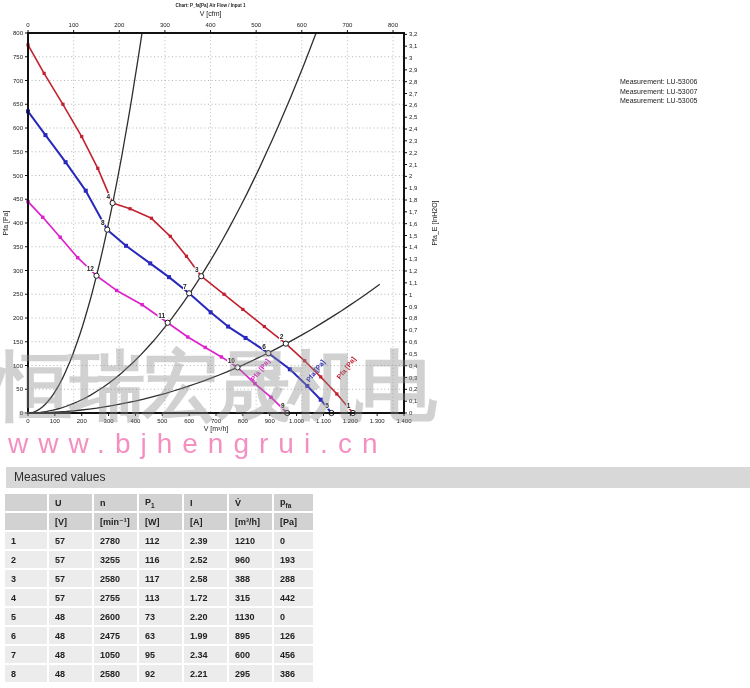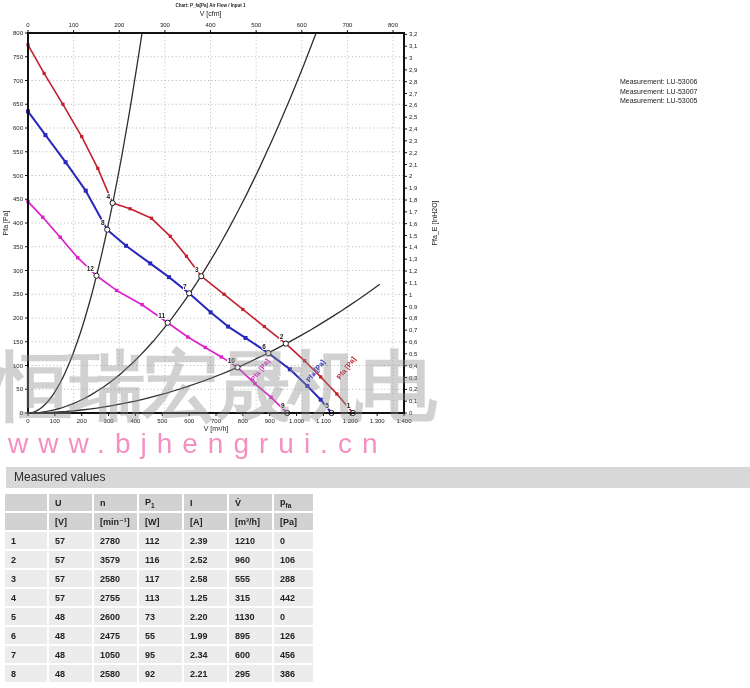--- a/index.html
+++ b/index.html
@@ -348,58 +348,58 @@
         <td class="cell">57</td>
         <td class="cell">2780</td>
         <td class="cell">112</td>
         <td class="cell">2.39</td>
         <td class="cell">1210</td>
         <td class="cell">0</td>
       </tr>
       <tr>
         <td class="cell">2</td>
         <td class="cell">57</td>
-        <td class="cell">3579</td>
+        <td class="cell">3255</td>
         <td class="cell">116</td>
         <td class="cell">2.52</td>
         <td class="cell">960</td>
-        <td class="cell">106</td>
+        <td class="cell">193</td>
       </tr>
       <tr>
         <td class="cell">3</td>
         <td class="cell">57</td>
         <td class="cell">2580</td>
         <td class="cell">117</td>
         <td class="cell">2.58</td>
-        <td class="cell">555</td>
+        <td class="cell">388</td>
         <td class="cell">288</td>
       </tr>
       <tr>
         <td class="cell">4</td>
         <td class="cell">57</td>
         <td class="cell">2755</td>
         <td class="cell">113</td>
-        <td class="cell">1.25</td>
+        <td class="cell">1.72</td>
         <td class="cell">315</td>
         <td class="cell">442</td>
       </tr>
       <tr>
         <td class="cell">5</td>
         <td class="cell">48</td>
         <td class="cell">2600</td>
         <td class="cell">73</td>
         <td class="cell">2.20</td>
         <td class="cell">1130</td>
         <td class="cell">0</td>
       </tr>
       <tr>
         <td class="cell">6</td>
         <td class="cell">48</td>
         <td class="cell">2475</td>
-        <td class="cell">55</td>
+        <td class="cell">63</td>
         <td class="cell">1.99</td>
         <td class="cell">895</td>
         <td class="cell">126</td>
       </tr>
       <tr>
         <td class="cell">7</td>
         <td class="cell">48</td>
         <td class="cell">1050</td>
         <td class="cell">95</td>
         <td class="cell">2.34</td>

